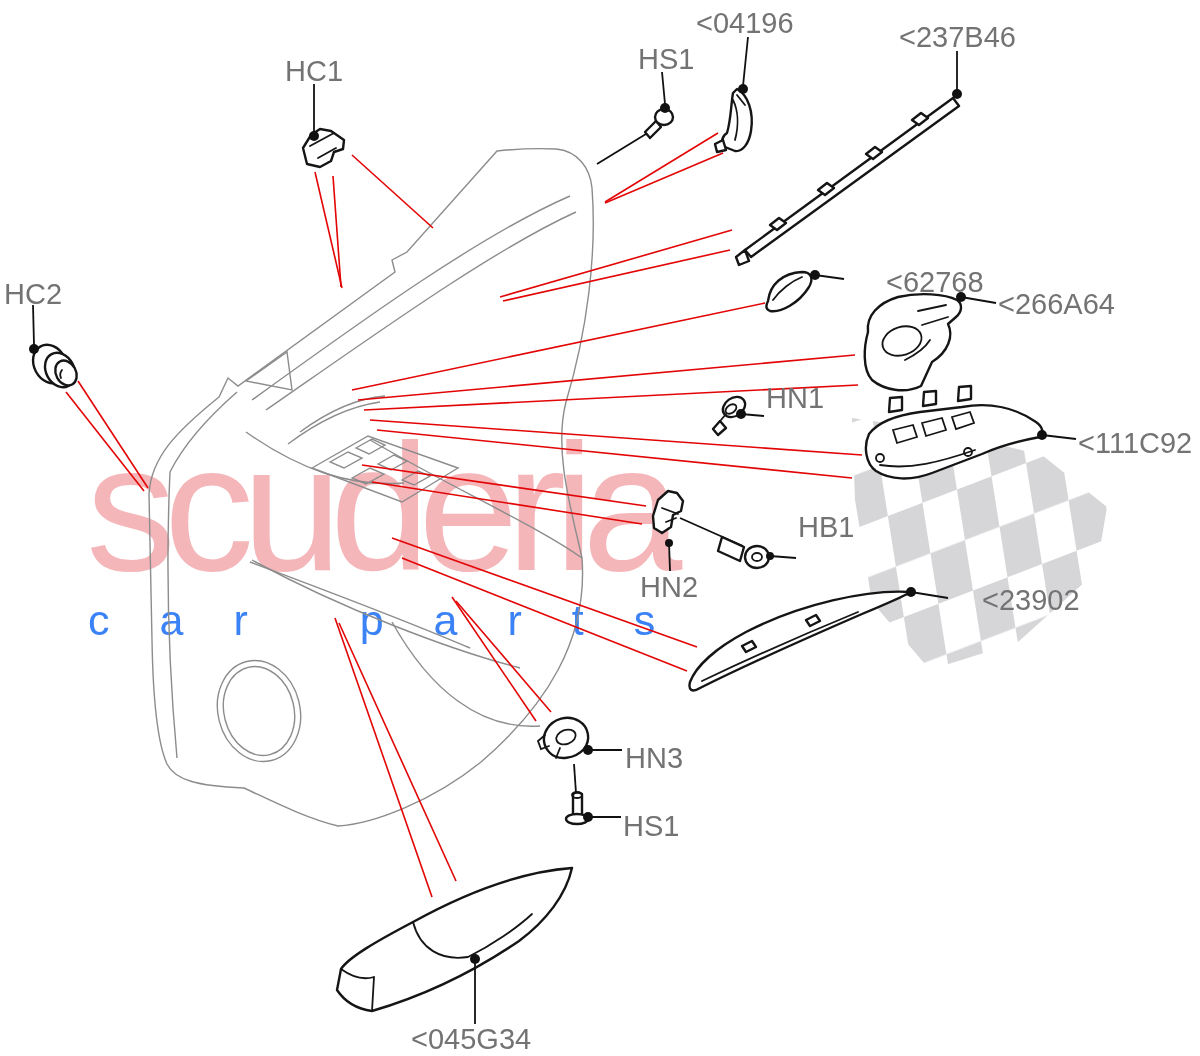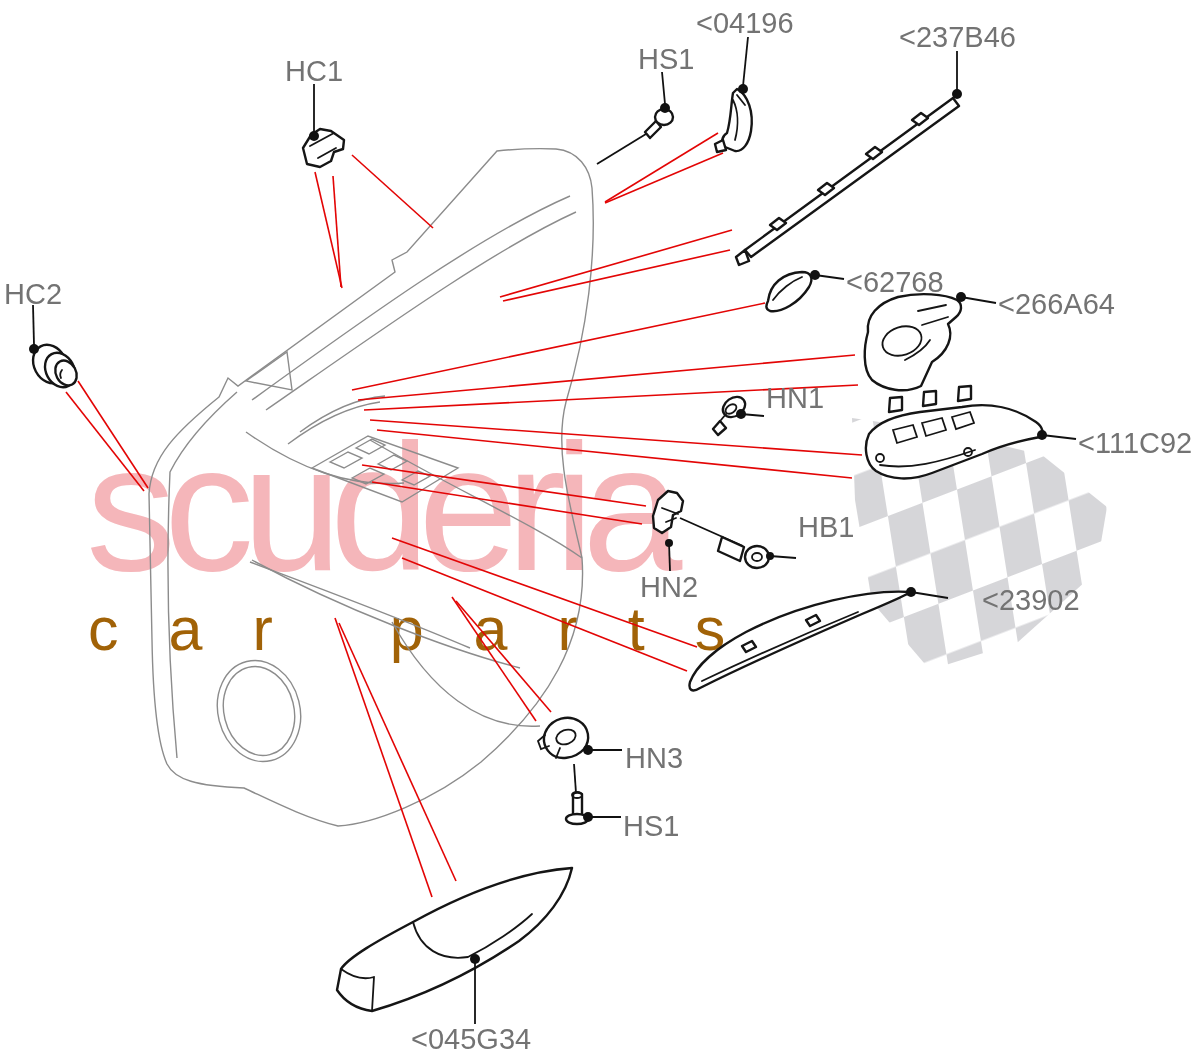--- a/index.html
+++ b/index.html
@@ -1,21 +1,21 @@
 <!DOCTYPE html>
 <html><head>
 <meta charset="utf-8">
 <style>
   html,body{margin:0;padding:0;background:#fff;}
   #stage{position:relative;width:1200px;height:1056px;overflow:hidden;background:#fff;
          font-family:"Liberation Sans","DejaVu Sans",sans-serif;}
   .wm-brand{position:absolute;left:86px;top:418px;font-size:180px;font-weight:normal;
             letter-spacing:-12px;color:#f5b6ba;line-height:1;z-index:1;user-select:none;}
-  .wm-tag{position:absolute;left:88px;top:599px;font-size:61px;font-weight:normal;
-          letter-spacing:50px;color:#a16207;line-height:1;z-index:1;user-select:none;}
+  .wm-tag{position:absolute;left:88px;top:599px;font-size:43px;font-weight:normal;
+          letter-spacing:50px;color:#3b82f6;line-height:1;z-index:1;user-select:none;}
   svg#art{position:absolute;left:0;top:0;z-index:2;}
   .plabel{position:absolute;font-size:29px;color:#737373;line-height:1;z-index:3;
           white-space:nowrap;cursor:pointer;}
   .door{stroke:#8c8c8c;stroke-width:1.4;fill:none;}
   .red{stroke:#e30505;stroke-width:1.6;fill:none;}
   .part{stroke:#151515;stroke-width:2.4;fill:#ffffff;stroke-linejoin:round;stroke-linecap:round;}
   .partline{stroke:#151515;stroke-width:1.8;fill:none;stroke-linecap:round;}
   .leader{stroke:#111111;stroke-width:1.8;fill:none;}
   .dot{fill:#111111;stroke:none;}
 </style>
@@ -217,21 +217,21 @@
       <path class="leader" d="M475,960 L475,1024"></path>
         <circle class="dot" cx="475" cy="959" r="5"></circle>
     </g>
   </svg>
 
   <div class="plabel" style="left:285px;top:57px">HC1</div>
   <div class="plabel" style="left:696px;top:9px">&lt;04196</div>
   <div class="plabel" style="left:638px;top:45px">HS1</div>
   <div class="plabel" style="left:899px;top:23px">&lt;237B46</div>
   <div class="plabel" style="left:4px;top:280px">HC2</div>
-  <div class="plabel" style="left:846px;top:268px">&lt;62768</div>
+  <div class="plabel" style="left:886px;top:268px">&lt;62768</div>
   <div class="plabel" style="left:998px;top:290px">&lt;266A64</div>
   <div class="plabel" style="left:766px;top:384px">HN1</div>
   <div class="plabel" style="left:1078px;top:429px">&lt;111C92</div>
   <div class="plabel" style="left:640px;top:573px">HN2</div>
   <div class="plabel" style="left:798px;top:513px">HB1</div>
   <div class="plabel" style="left:982px;top:586px">&lt;23902</div>
   <div class="plabel" style="left:625px;top:744px">HN3</div>
   <div class="plabel" style="left:623px;top:812px">HS1</div>
   <div class="plabel" style="left:411px;top:1025px">&lt;045G34</div>
 

